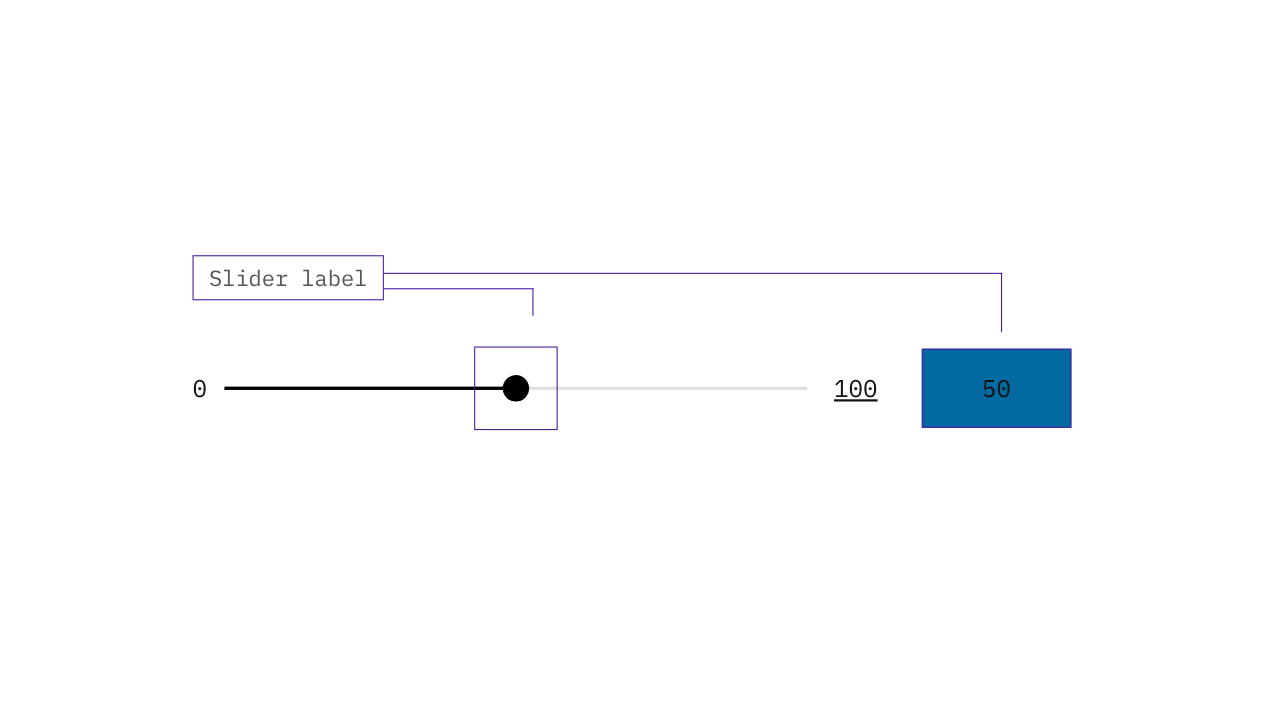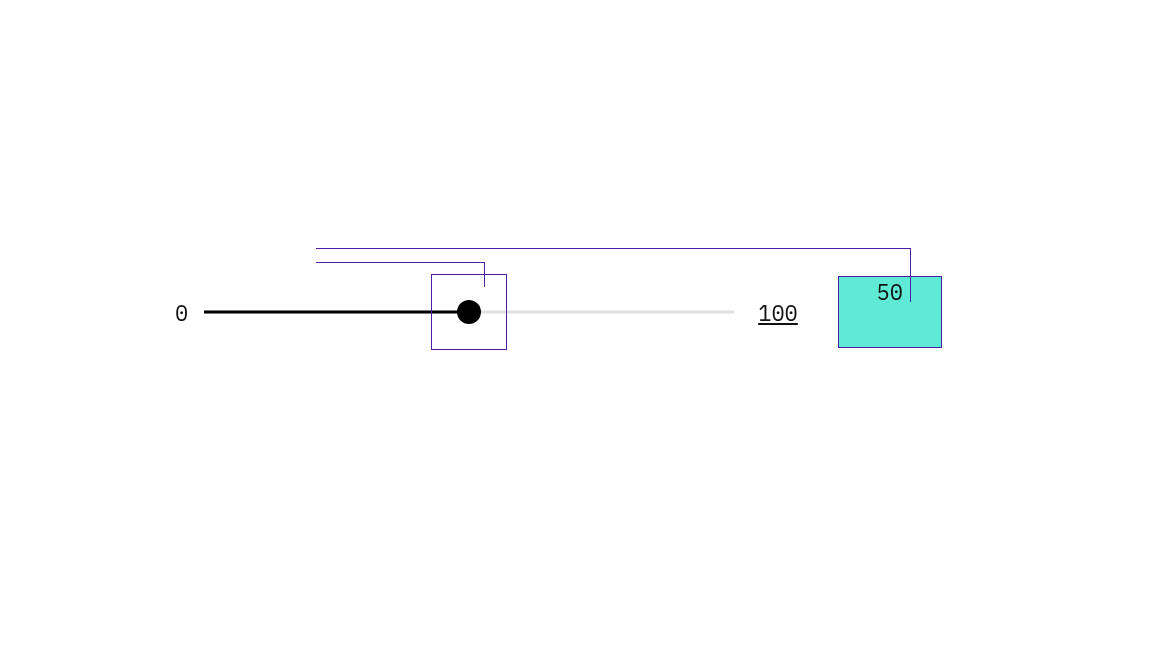--- a/index.html
+++ b/index.html
@@ -106,36 +106,39 @@
       z-index: 2;
     }
     .thumb {
       width: 24px;
       height: 24px;
       border-radius: 50%;
       background: #000000;
     }
     .value-box {
       border: 1.5px solid #4b1fa3;
-      background: #5eead4;
-      width: 104px;
+      background: #0369a1;
+      width: 136px;
       height: 72px;
       display: flex;
-      align-items: flex-start;
+      align-items: center;
       justify-content: center;
       font-size: 22px;
       color: #111111;
       margin-left: 40px;
     }
   </style>
 </head>
 <body>
 
 <div class="container">
 
+  <div class="label-box">
+    <span>Slider label</span>
+  </div>
 
   <div class="connector-top-long"></div>
   <div class="connector-top-short"></div>
 
   <div class="slider-row">
     <span class="range-min">0</span>
 
     <div class="track-wrap">
       <div class="track-bg"></div>
       <div class="track-fill"></div>

